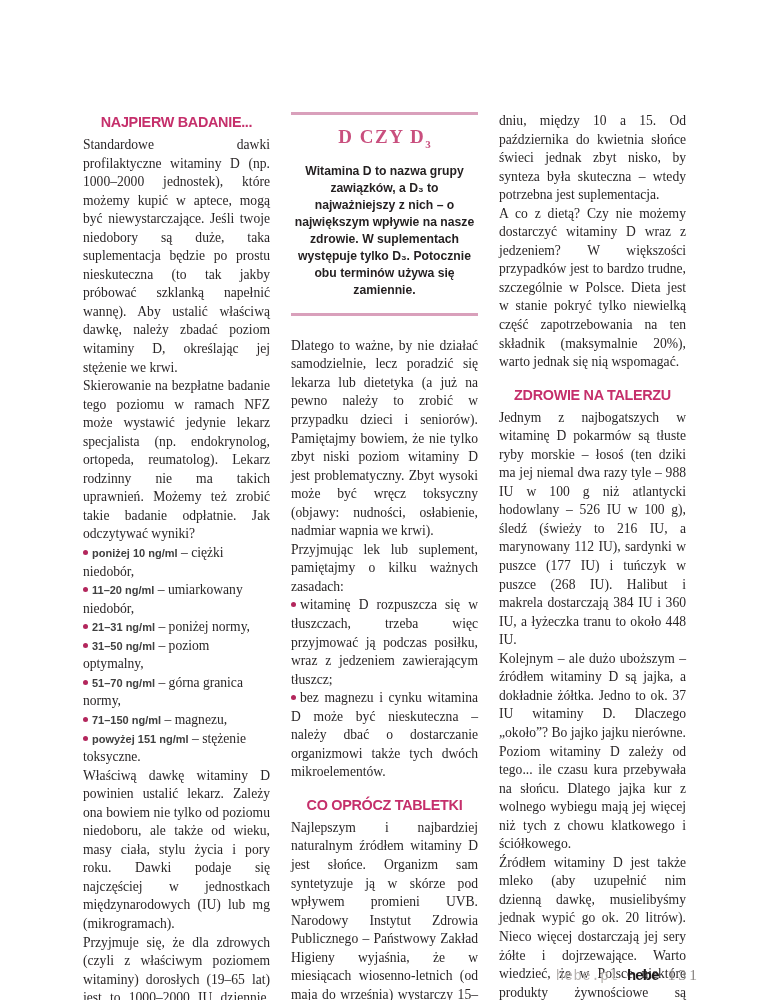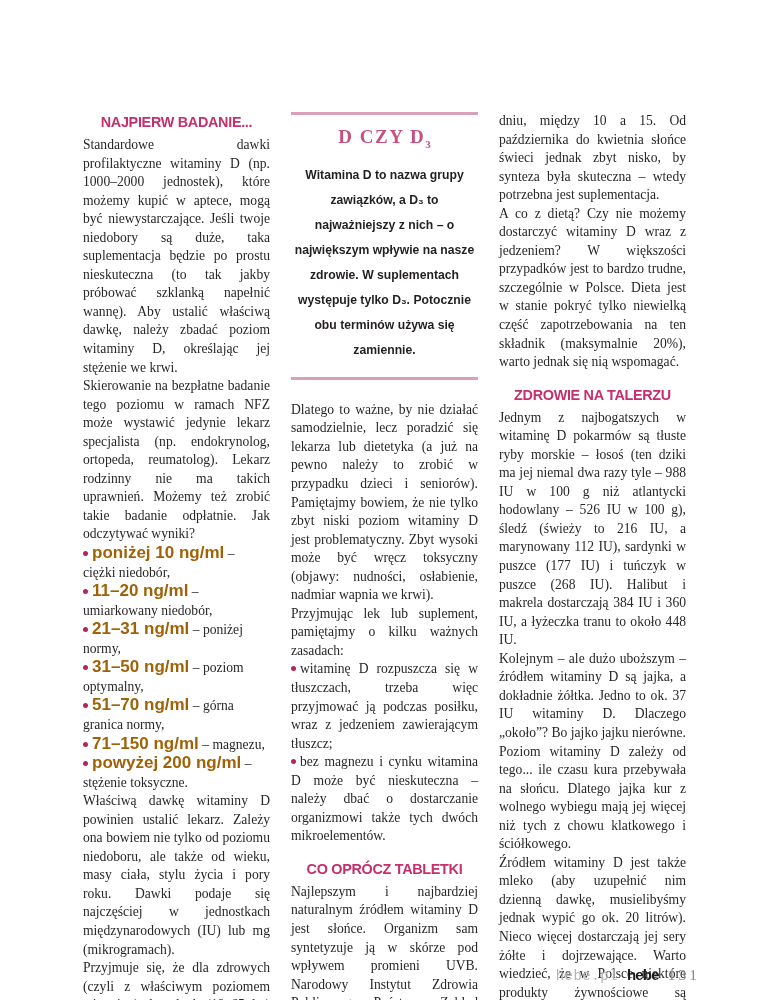--- a/index.html
+++ b/index.html
@@ -35,22 +35,22 @@
     color: #c52f6b;
     text-align: center;
     margin: 15px 0 5px 0;
     line-height: 17px;
   }
   .heading.first { margin-top: 2px; }
   .li { text-align: left; }
   .range {
     font-family: "Liberation Sans", sans-serif;
     font-weight: 700;
-    font-size: 17px;
-    color: #a16207;
+    font-size: 11px;
+    color: #404040;
   }
   .dot {
     display: inline-block;
     width: 5px; height: 5px;
     border-radius: 50%;
     background: #b3265c;
     margin-right: 4px;
     vertical-align: 2px;
   }
   .box {
@@ -67,21 +67,21 @@
     letter-spacing: 1.5px;
     color: #c94f7e;
     margin: 0 0 9px 0;
     line-height: 20px;
   }
   .box-title sub { font-size: 11px; letter-spacing: 0; }
   .box-body {
     font-family: "Liberation Sans", sans-serif;
     font-weight: 700;
     font-size: 12.2px;
-    line-height: 25px;
+    line-height: 17px;
     color: #231f20;
     text-align: center;
     margin: 0;
   }
   .footer {
     position: absolute;
     right: 60px; bottom: 16px;
     display: flex;
     align-items: baseline;
     gap: 9px;
@@ -116,21 +116,21 @@
     <div class="heading first">NAJPIERW BADANIE...</div>
     <p>Standardowe dawki profilaktyczne witaminy D (np. 1000–2000 jednostek), które możemy kupić w aptece, mogą być niewystarczające. Jeśli twoje niedobory są duże, taka suplementacja będzie po prostu nieskuteczna (to tak jakby próbować szklanką napełnić wannę). Aby ustalić właściwą dawkę, należy zbadać poziom witaminy D, określając jej stężenie we krwi.</p>
     <p>Skierowanie na bezpłatne badanie tego poziomu w ramach NFZ może wystawić jedynie lekarz specjalista (np. endokrynolog, ortopeda, reumatolog). Lekarz rodzinny nie ma takich uprawnień. Możemy też zrobić takie badanie odpłatnie. Jak odczytywać wyniki?</p>
 
     <p class="li"><span class="dot"></span><span class="range">poniżej 10 ng/ml</span><span> – ciężki niedobór,</span></p>
     <p class="li"><span class="dot"></span><span class="range">11–20 ng/ml</span><span> – umiarkowany niedobór,</span></p>
     <p class="li"><span class="dot"></span><span class="range">21–31 ng/ml</span><span> – poniżej normy,</span></p>
     <p class="li"><span class="dot"></span><span class="range">31–50 ng/ml</span><span> – poziom optymalny,</span></p>
     <p class="li"><span class="dot"></span><span class="range">51–70 ng/ml</span><span> – górna granica normy,</span></p>
     <p class="li"><span class="dot"></span><span class="range">71–150 ng/ml</span><span> – magnezu,</span></p>
-    <p class="li"><span class="dot"></span><span class="range">powyżej 200 ng/ml</span><span> – stężenie toksyczne.</span></p>
+    <p class="li"><span class="dot"></span><span class="range">powyżej 151 ng/ml</span><span> – stężenie toksyczne.</span></p>
 
     <p>Właściwą dawkę witaminy D powinien ustalić lekarz. Zależy ona bowiem nie tylko od poziomu niedoboru, ale także od wieku, masy ciała, stylu życia i pory roku. Dawki podaje się najczęściej w jednostkach międzynarodowych (IU) lub mg (mikrogramach).</p>
     <p>Przyjmuje się, że dla zdrowych (czyli z właściwym poziomem witaminy) dorosłych (19–65 lat) jest to 1000–2000 IU dziennie, dla osób z nadwagą lub małą ekspozycją na słońce: 2000–4000 IU dziennie. Są to jednak uśrednione, standardowe wskazówki, nie zawsze dostosowane do konkretnych potrzeb.</p>
   </div>
 
   <div class="col">
     <div class="box">
       <div class="box-title"><span>D CZY D</span><sub>3</sub></div>
       <p class="box-body">Witamina D to nazwa grupy zawiązków, a D₃ to najważniejszy z nich – o największym wpływie na nasze zdrowie. W suplementach występuje tylko D₃. Potocznie obu terminów używa się zamiennie.</p>
     </div>

